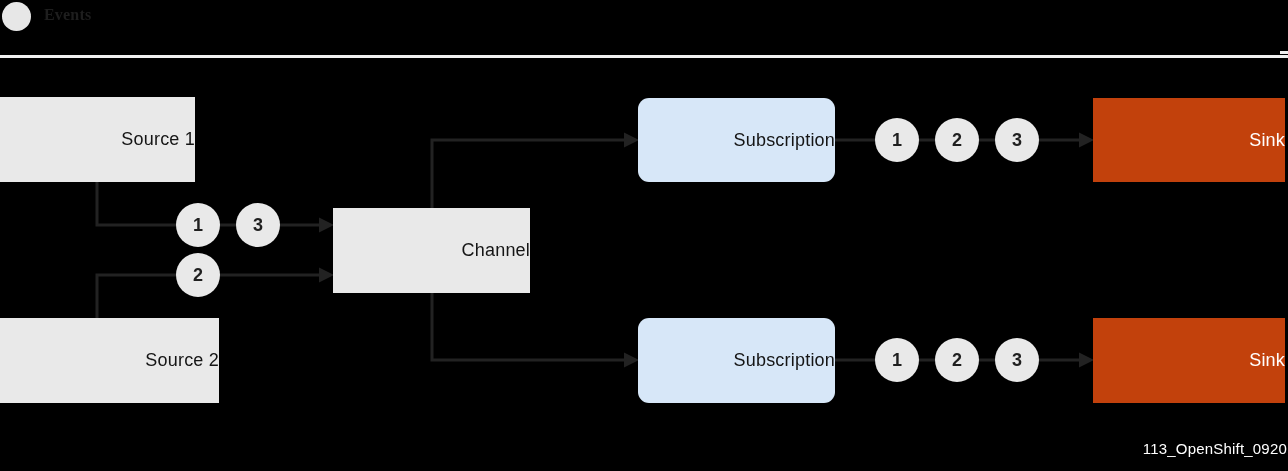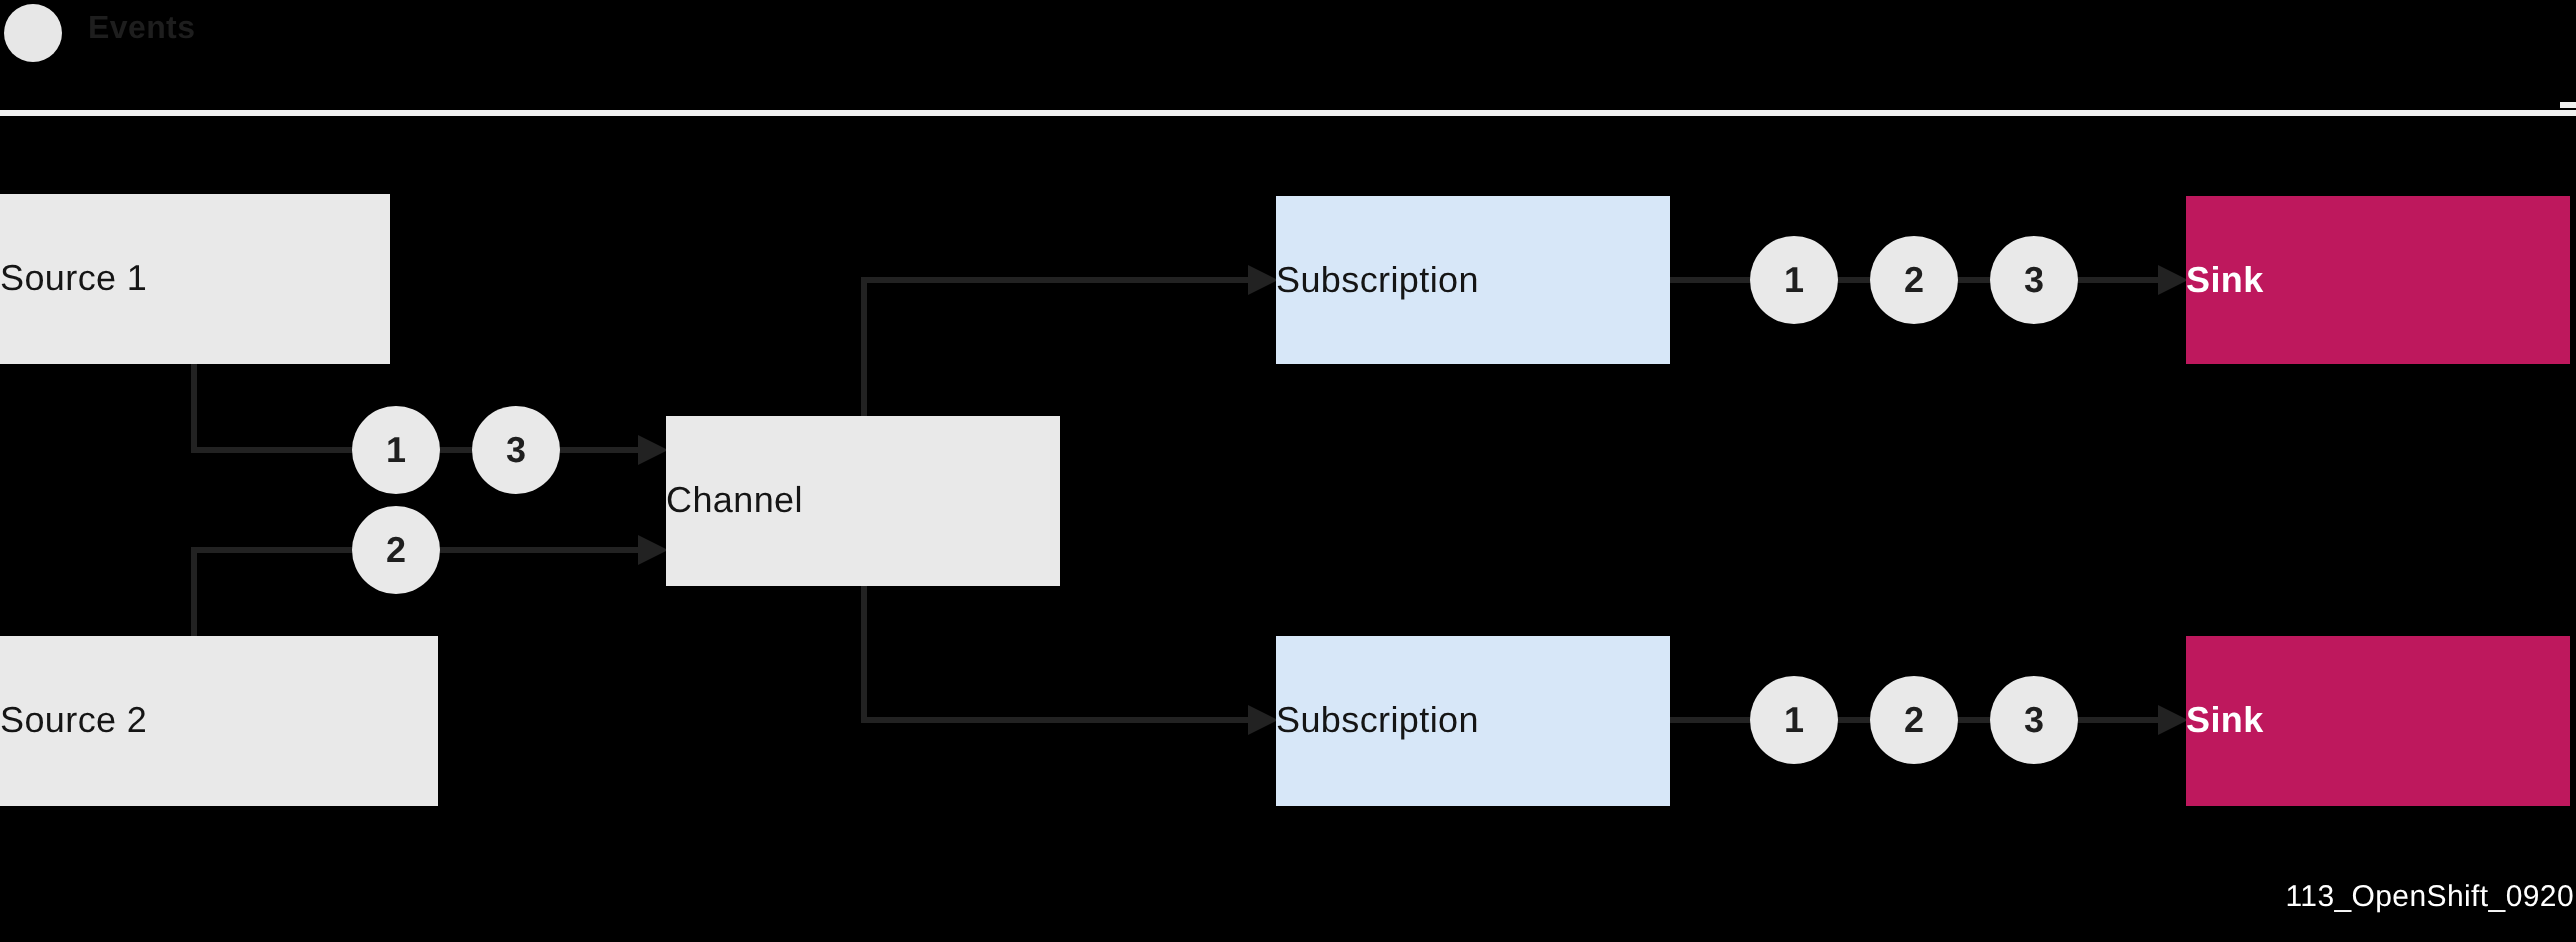--- a/index.html
+++ b/index.html
@@ -27,45 +27,46 @@
     border-radius: 50%;
     background: #E7E7E7;
   }
   .legend-label {
     position: absolute;
     left: 44px; top: 6px;
     font-size: 16px;
     font-weight: bold;
     color: #1E1E1E;
     letter-spacing: 0.2px;
+    font-family: Liberation Serif, serif;
   }
   .separator {
     position: absolute;
     left: 0; top: 55px;
     width: 1288px; height: 3px;
     background: #F1F1F1;
   }
   .separator-tick {
     position: absolute;
     left: 1280px; top: 51px;
     width: 8px; height: 3px;
     background: #F1F1F1;
   }
   .box {
     position: absolute;
     display: flex;
     align-items: center;
-    justify-content: flex-start;
+    justify-content: flex-end;
     font-size: 18px;
     color: #151515;
     letter-spacing: 0.2px;
   }
   .node-gray { background: #E9E9E9; }
-  .node-lightblue { background: #D7E7F8; }
-  .node-blue { background: #be185d; color: #FFFFFF; font-weight: bold; }
+  .node-lightblue { background: #D7E7F8; border-radius: 11px; }
+  .node-blue { background: #c2410c; color: #FFFFFF; }
   .badge {
     position: absolute;
     width: 44px; height: 44px;
     border-radius: 50%;
     background: #E9E9E9;
     display: flex;
     align-items: center;
     justify-content: center;
     font-size: 18px;
     font-weight: bold;

